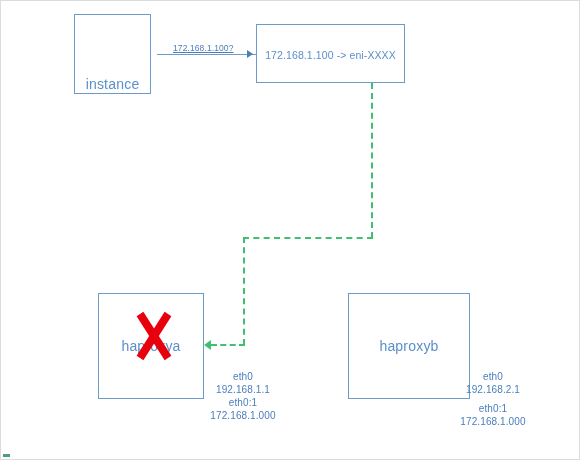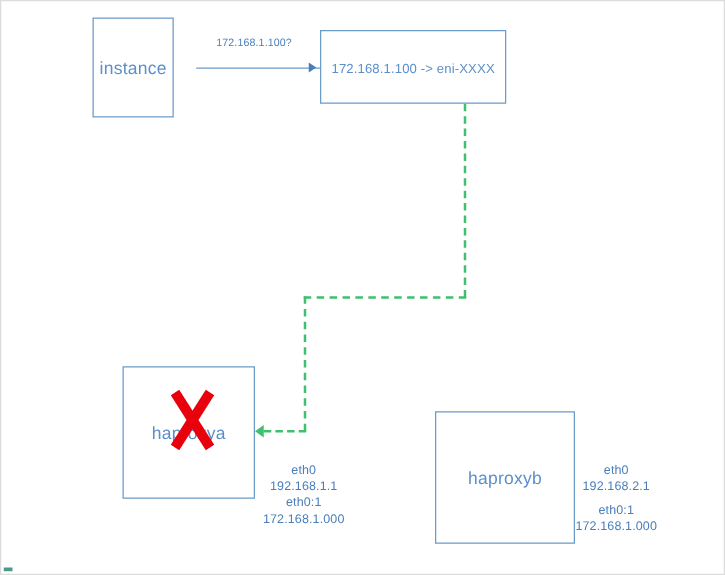--- a/index.html
+++ b/index.html
@@ -37,43 +37,43 @@
   }
   .node-sub {
     color: #5b8fc9;
     font-size: 10.5px;
     line-height: 14px;
     text-align: right;
     margin-top: 2px;
     letter-spacing: 0.1px;
   }
   
-  #node-instance { left: 73px; top: 13px; width: 65px; height: 80px; }
+  #node-instance { left: 73px; top: 13px; width: 77px; height: 80px; justify-content: flex-end; }
   
   #node-routetable { left: 255px; top: 23px; width: 149px; height: 59px; }
   
   #node-haproxya { left: 97px; top: 292px; width: 106px; height: 106px; }
-  #node-haproxyb { left: 347px; top: 292px; width: 112px; height: 106px; margin-top: 36px; }
+  #node-haproxyb { left: 347px; top: 292px; width: 122px; height: 106px; }
 
   
   .blue-line {
     position: absolute;
     background: #6b9bc9;
   }
   #conn-h1 { left: 156px; top: 52.5px; width: 99px; height: 1.4px; }
 
   .edge-label {
     position: absolute;
     color: #4a7ebb;
     font-size: 8.5px;
     line-height: 10px;
     white-space: nowrap;
     letter-spacing: 0.1px;
   }
-  #label-query { left: 172px; top: 28px; }
+  #label-query { left: 172px; top: 42px; text-decoration: underline; }
 
   .arrow-right-blue {
     position: absolute;
     width: 0; height: 0;
     border-top: 4px solid transparent;
     border-bottom: 4px solid transparent;
     border-left: 6px solid #4a7ebb;
   }
   #arrowhead-to-routetable { left: 246px; top: 48.5px; }
 

